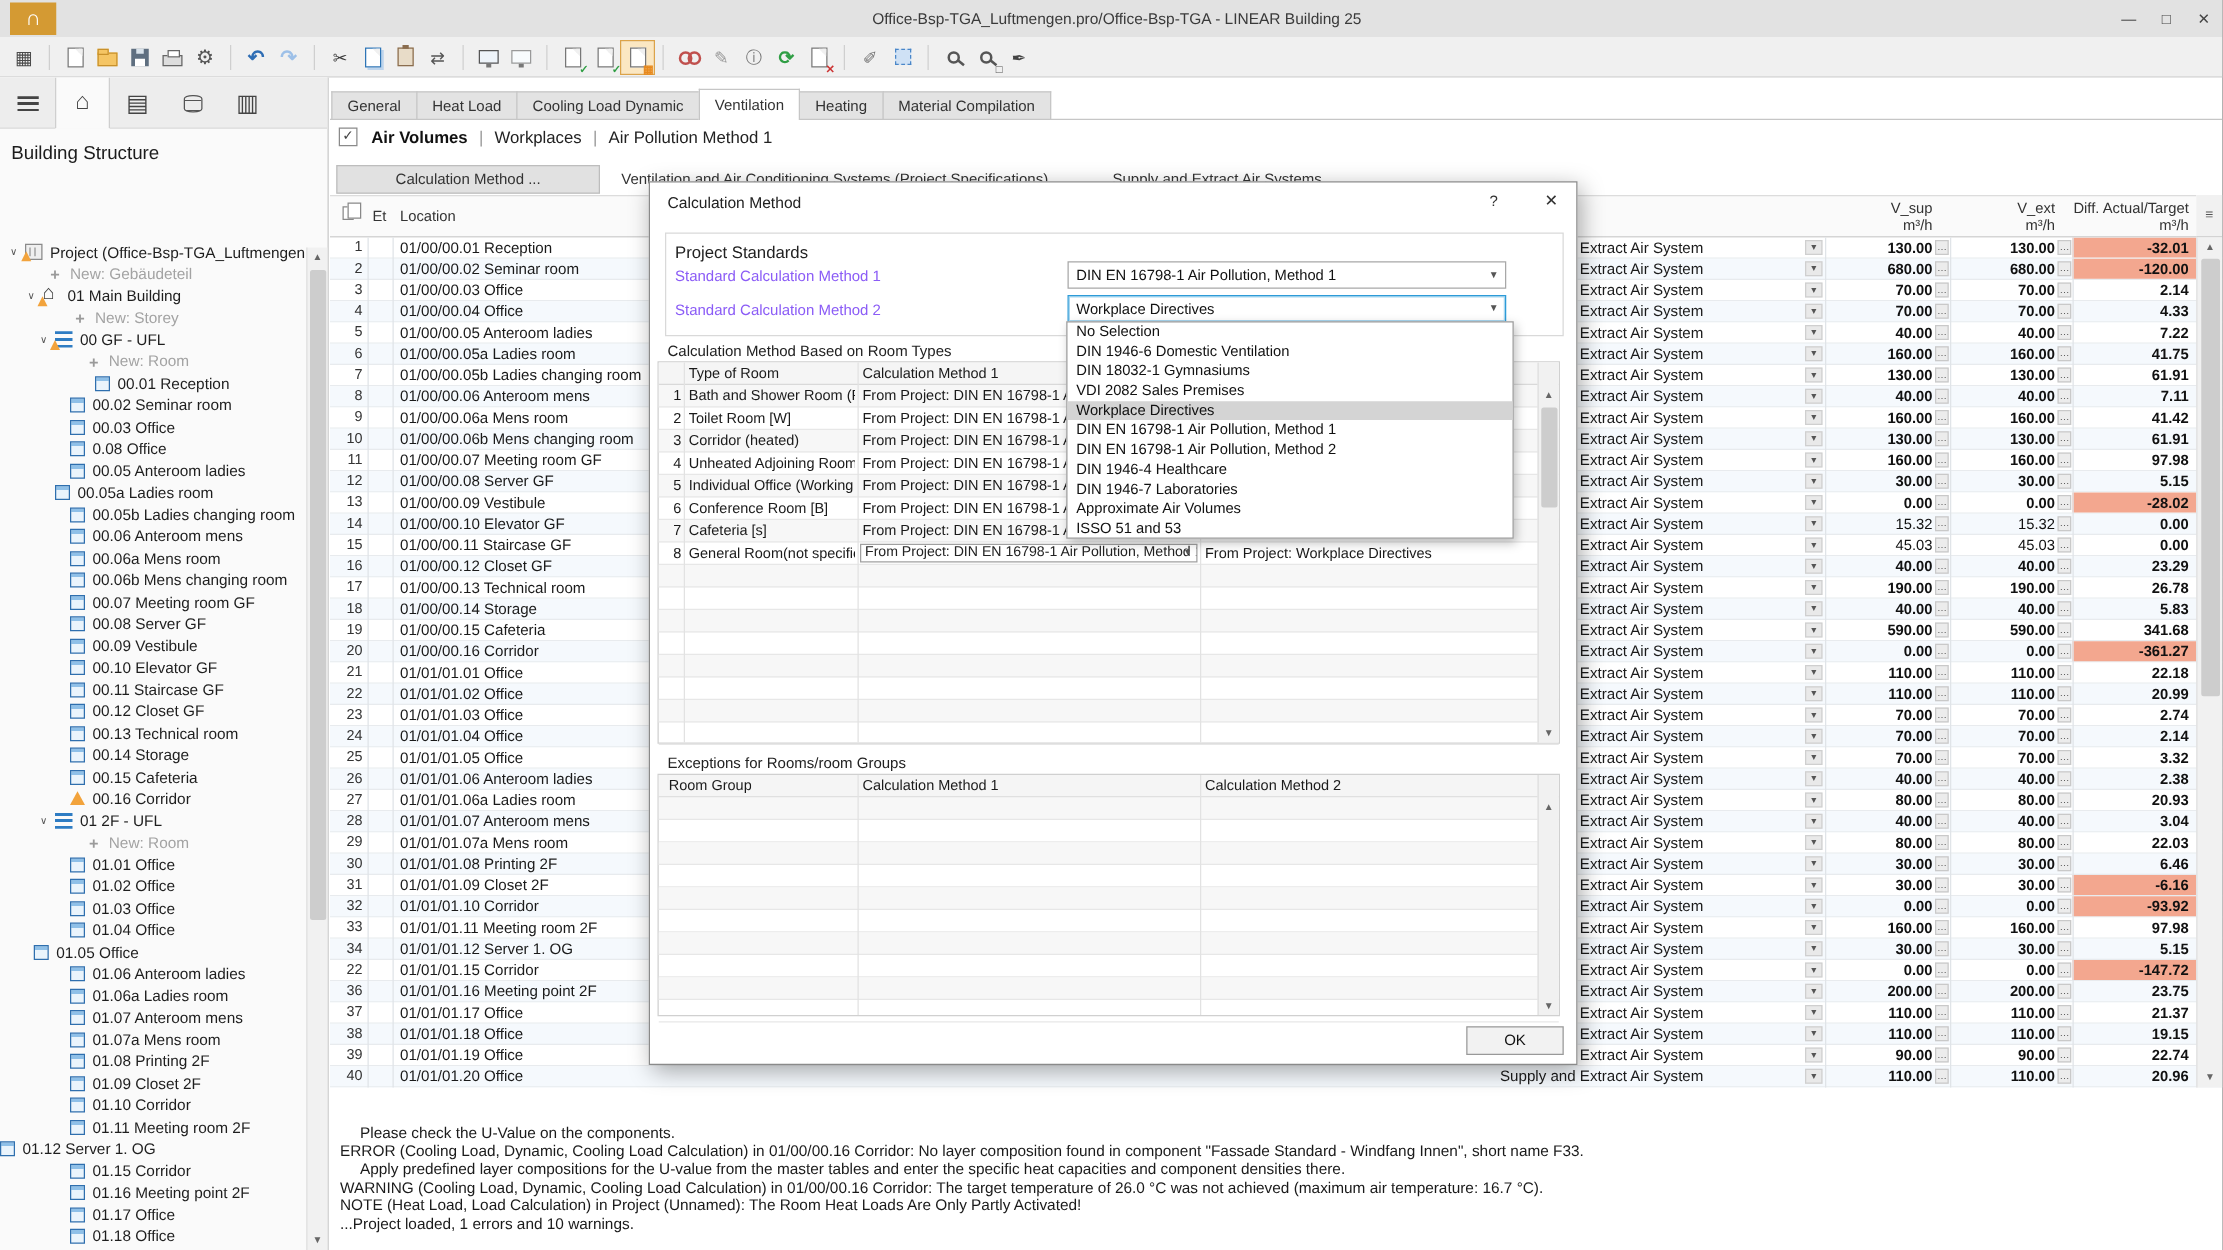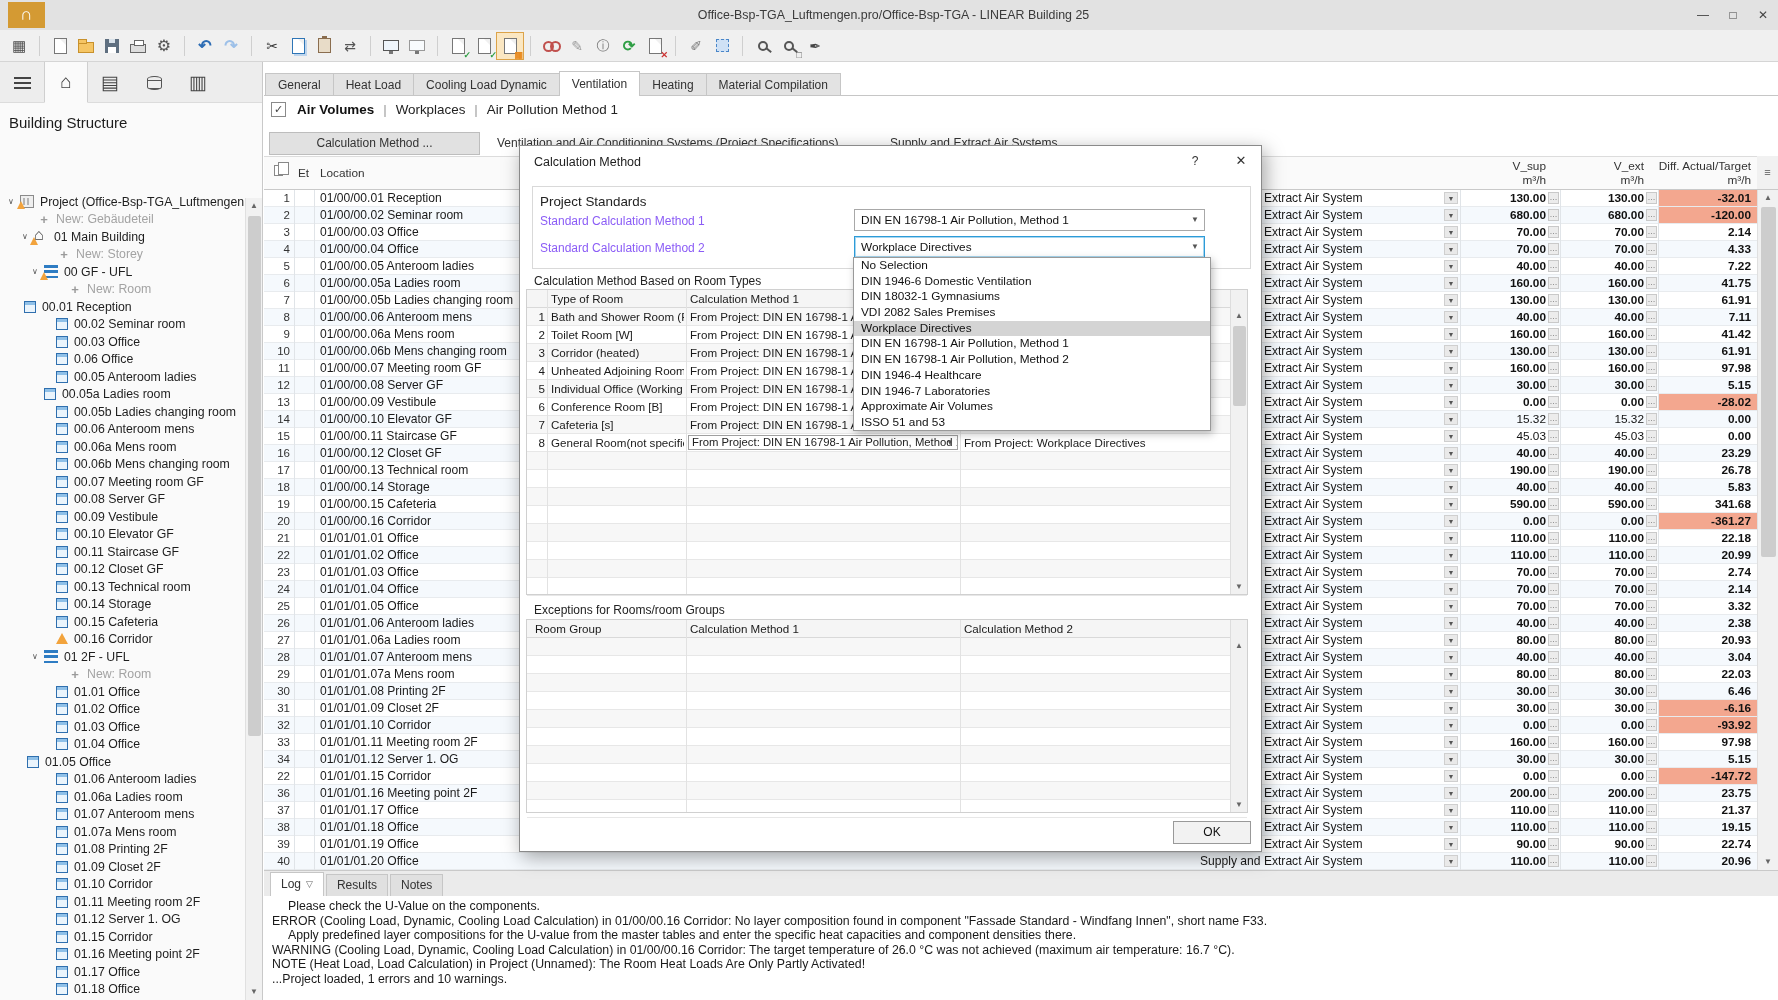--- a/index.html
+++ b/index.html
@@ -310,35 +310,35 @@
           <span class="chev">∨</span>
           <span class="ti b-floor">
             <span class="warnb"></span>
           </span>
           <span>00 GF - UFL</span>
         </div>
         <div class="trow dim" style="padding-left: 68px;">
           <span class="plus">+</span>
           <span>New: Room</span>
         </div>
-        <div class="trow" style="padding-left: 24px;">
+        <div class="trow" style="padding-left: 76px;">
           <span class="ti b-room"></span>
           <span>00.01 Reception</span>
         </div>
         <div class="trow" style="padding-left: 56px;">
           <span class="ti b-room"></span>
           <span>00.02 Seminar room</span>
         </div>
         <div class="trow" style="padding-left: 56px;">
           <span class="ti b-room"></span>
           <span>00.03 Office</span>
         </div>
         <div class="trow" style="padding-left: 56px;">
           <span class="ti b-room"></span>
-          <span>0.06 Office</span>
+          <span>0.08 Office</span>
         </div>
         <div class="trow" style="padding-left: 56px;">
           <span class="ti b-room"></span>
           <span>00.05 Anteroom ladies</span>
         </div>
         <div class="trow" style="padding-left: 44px;">
           <span class="ti b-room"></span>
           <span>00.05a Ladies room</span>
         </div>
         <div class="trow" style="padding-left: 56px;">
@@ -451,21 +451,21 @@
           <span>01.09 Closet 2F</span>
         </div>
         <div class="trow" style="padding-left: 56px;">
           <span class="ti b-room"></span>
           <span>01.10 Corridor</span>
         </div>
         <div class="trow" style="padding-left: 56px;">
           <span class="ti b-room"></span>
           <span>01.11 Meeting room 2F</span>
         </div>
-        <div class="trow" style="padding-left: 56px; align-items: center;">
+        <div class="trow" style=" align-items: center;">
           <span class="ti b-room"></span>
           <span>01.12 Server 1. OG</span>
         </div>
         <div class="trow" style="padding-left: 56px;">
           <span class="ti b-room"></span>
           <span>01.15 Corridor</span>
         </div>
         <div class="trow" style="padding-left: 56px;">
           <span class="ti b-room"></span>
           <span>01.16 Meeting point 2F</span>
@@ -969,25 +969,20 @@
   <div class="vline" style="left:1460px;"></div>
   <div class="vline" style="left:1560px;"></div>
   <div class="vline" style="left:1658px;"></div>
 
   <div class="msb">
     <div class="sb-arrow" style="top:0;">▲</div>
     <div class="sb-thumb" style="top:17px;height:350px;left:3px;width:15px;"></div>
     <div class="sb-arrow" style="bottom:0;">▼</div>
   </div>
 
-  <div class="logtabs" id="logtabs">
-      <div class="ltab active">Log<span class="funnel">▽</span></div>
-      <div class="ltab">Results</div>
-      <div class="ltab">Notes</div>
-    </div>
   <div class="logbody" id="logbody">
       <div class="logline ind">Please check the U-Value on the components.</div>
       <div class="logline">ERROR (Cooling Load, Dynamic, Cooling Load Calculation) in 01/00/00.16 Corridor: No layer composition found in component "Fassade Standard - Windfang Innen", short name F33.</div>
       <div class="logline ind">Apply predefined layer compositions for the U-value from the master tables and enter the specific heat capacities and component densities there.</div>
       <div class="logline">WARNING (Cooling Load, Dynamic, Cooling Load Calculation) in 01/00/00.16 Corridor: The target temperature of 26.0 °C was not achieved (maximum air temperature: 16.7 °C).</div>
       <div class="logline">NOTE (Heat Load, Load Calculation) in Project (Unnamed): The Room Heat Loads Are Only Partly Activated!</div>
       <div class="logline">...Project loaded, 1 errors and 10 warnings.</div>
     </div>
 
   <div class="dialog">

